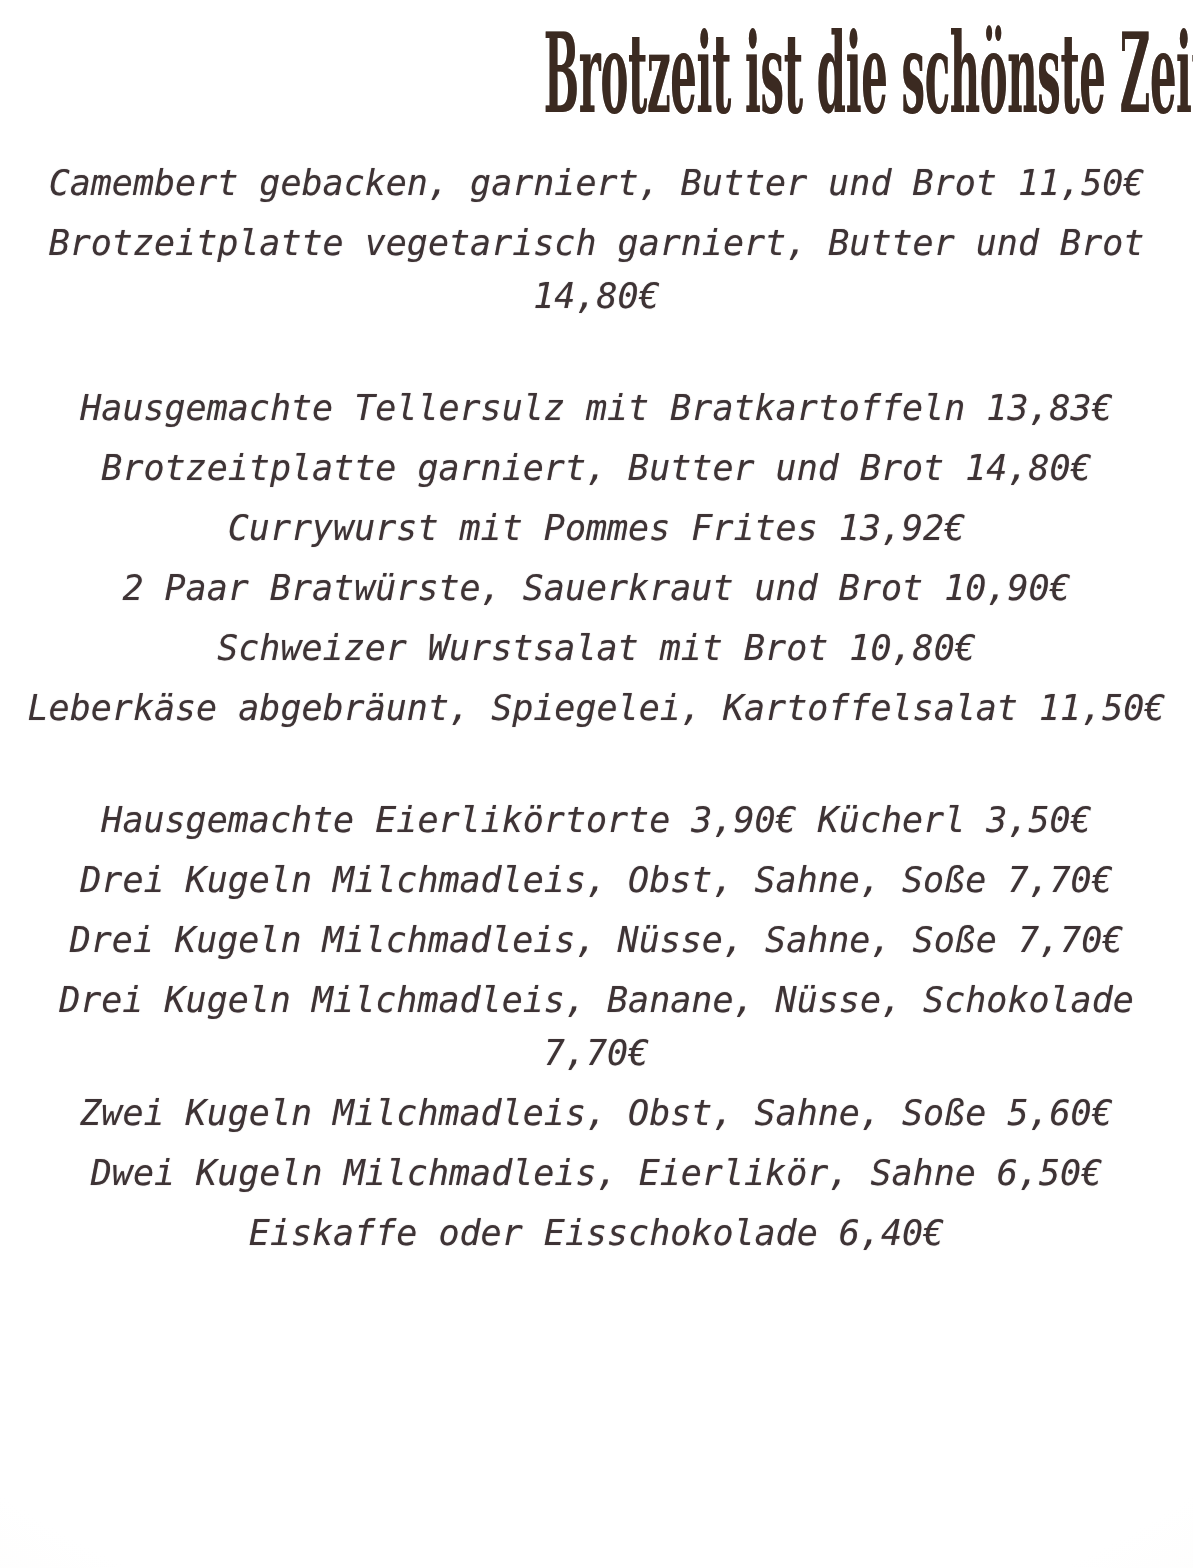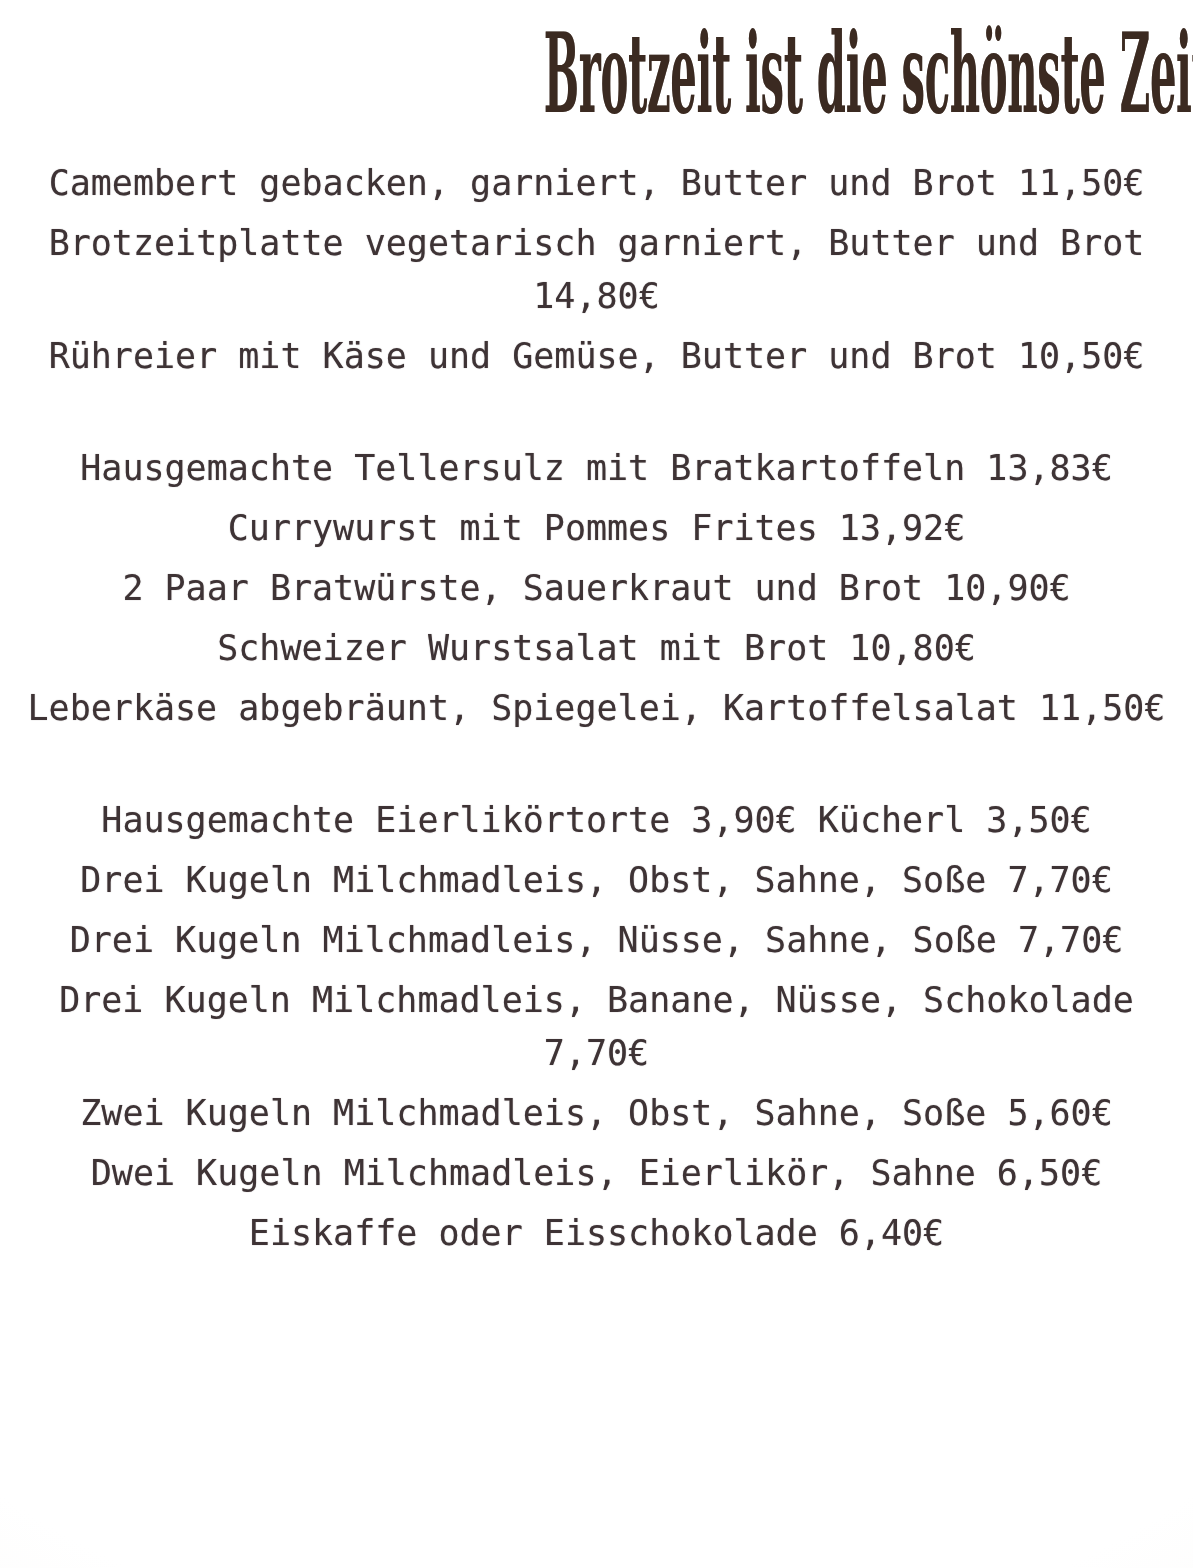--- a/index.html
+++ b/index.html
@@ -36,20 +36,21 @@
     transform: scaleX(0.38);
     transform-origin: 50% 50%;
     text-shadow: 0 0 1px rgba(59, 42, 33, 0.55);
   }
   .menu-body {
     width: 1150px;
     margin: 28px auto 0 auto;
   }
   .menu-section {
     margin: 0;
+    font-style: italic;
   }
   .menu-section + .menu-section {
     margin-top: 59px;
   }
   .menu-item {
     margin: 0 0 7px 0;
     font-size: 35px;
     line-height: 53px;
     text-align: center;
     color: #3e3335;
@@ -64,24 +65,24 @@
 
 <div class="page">
   <header class="title-wrap">
     <h1 class="title-inner" style="margin:0; font-size:110px;">Brotzeit ist die schönste Zeit</h1>
   </header>
 
   <main class="menu-body" id="menu-body">
       <section class="menu-section">
         <p class="menu-item">Camembert gebacken, garniert, Butter und Brot 11,50€</p>
         <p class="menu-item">Brotzeitplatte vegetarisch garniert, Butter und Brot 14,80€</p>
-        <p class="menu-item">Rühreier mit Käse und Gemüse, Butter und Brot 10,50€</p>
       </section>
       <section class="menu-section">
         <p class="menu-item">Hausgemachte Tellersulz mit Bratkartoffeln 13,83€</p>
+        <p class="menu-item">Brotzeitplatte garniert, Butter und Brot 14,80€</p>
         <p class="menu-item">Currywurst mit Pommes Frites 13,92€</p>
         <p class="menu-item">2 Paar Bratwürste, Sauerkraut und Brot 10,90€</p>
         <p class="menu-item">Schweizer Wurstsalat mit Brot 10,80€</p>
         <p class="menu-item">Leberkäse abgebräunt, Spiegelei, Kartoffelsalat 11,50€</p>
       </section>
       <section class="menu-section">
         <p class="menu-item">Hausgemachte Eierlikörtorte 3,90€ Kücherl 3,50€</p>
         <p class="menu-item">Drei Kugeln Milchmadleis, Obst, Sahne, Soße 7,70€</p>
         <p class="menu-item">Drei Kugeln Milchmadleis, Nüsse, Sahne, Soße 7,70€</p>
         <p class="menu-item">Drei Kugeln Milchmadleis, Banane, Nüsse, Schokolade 7,70€</p>

